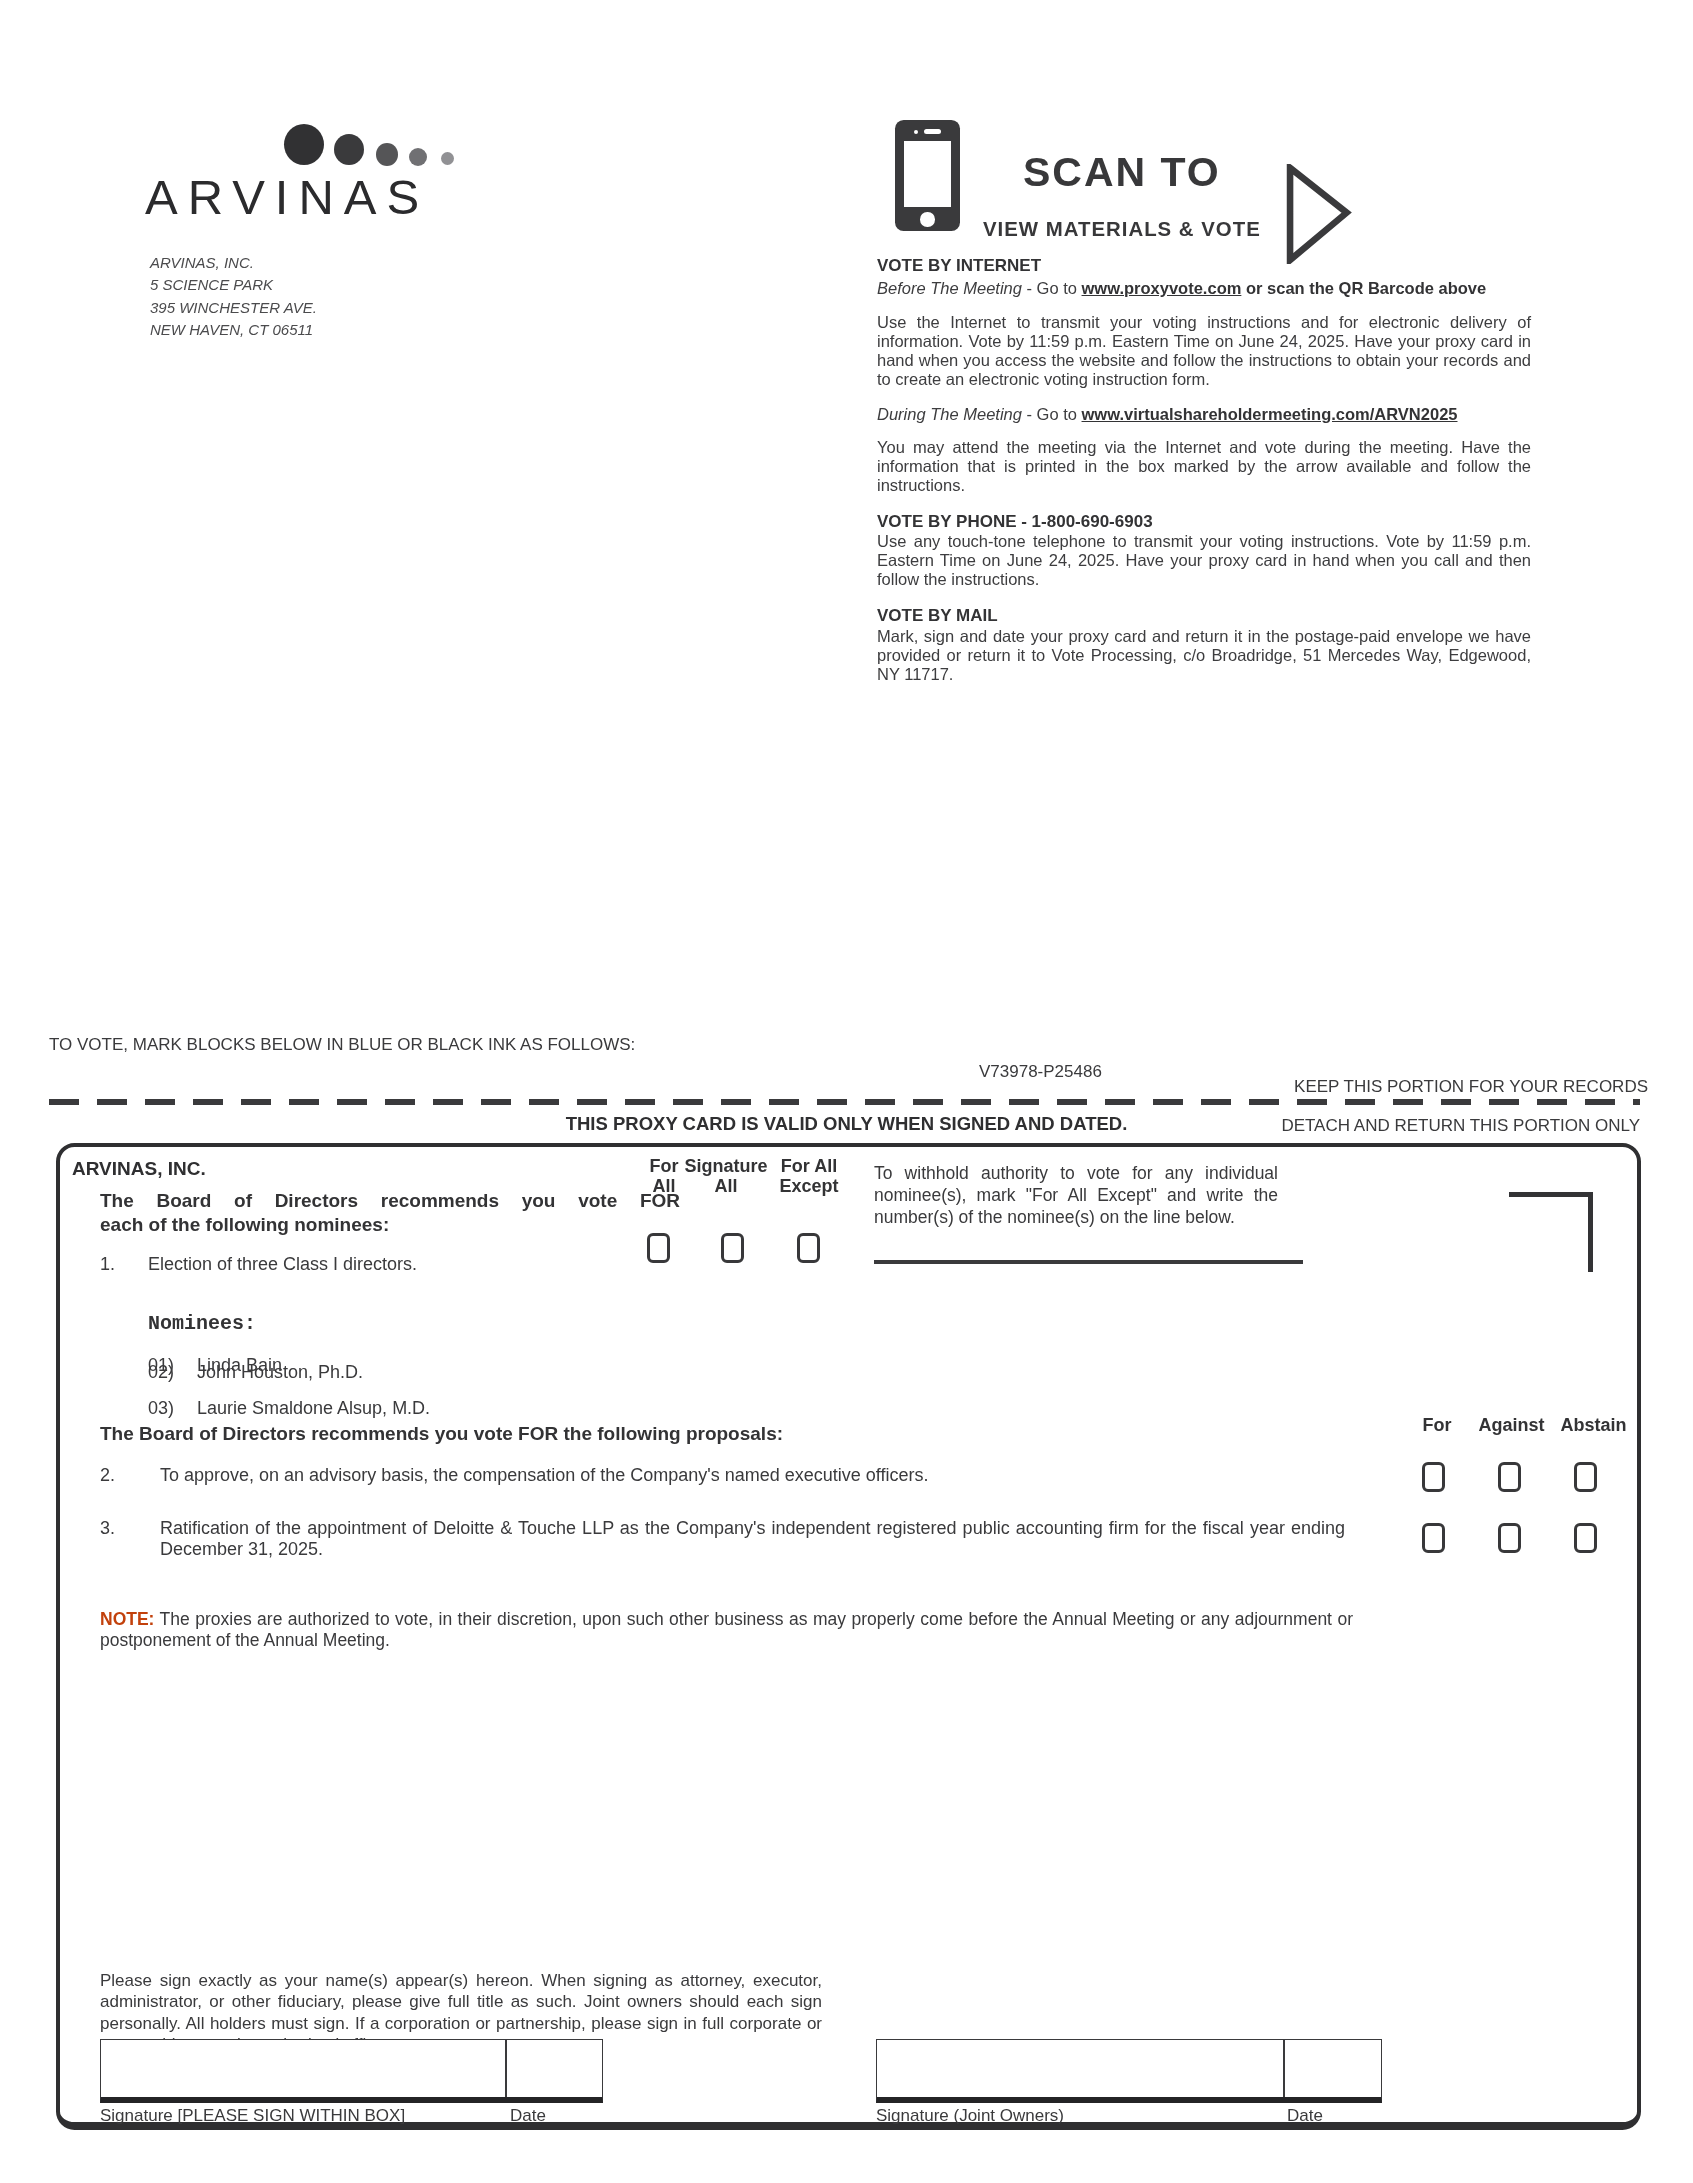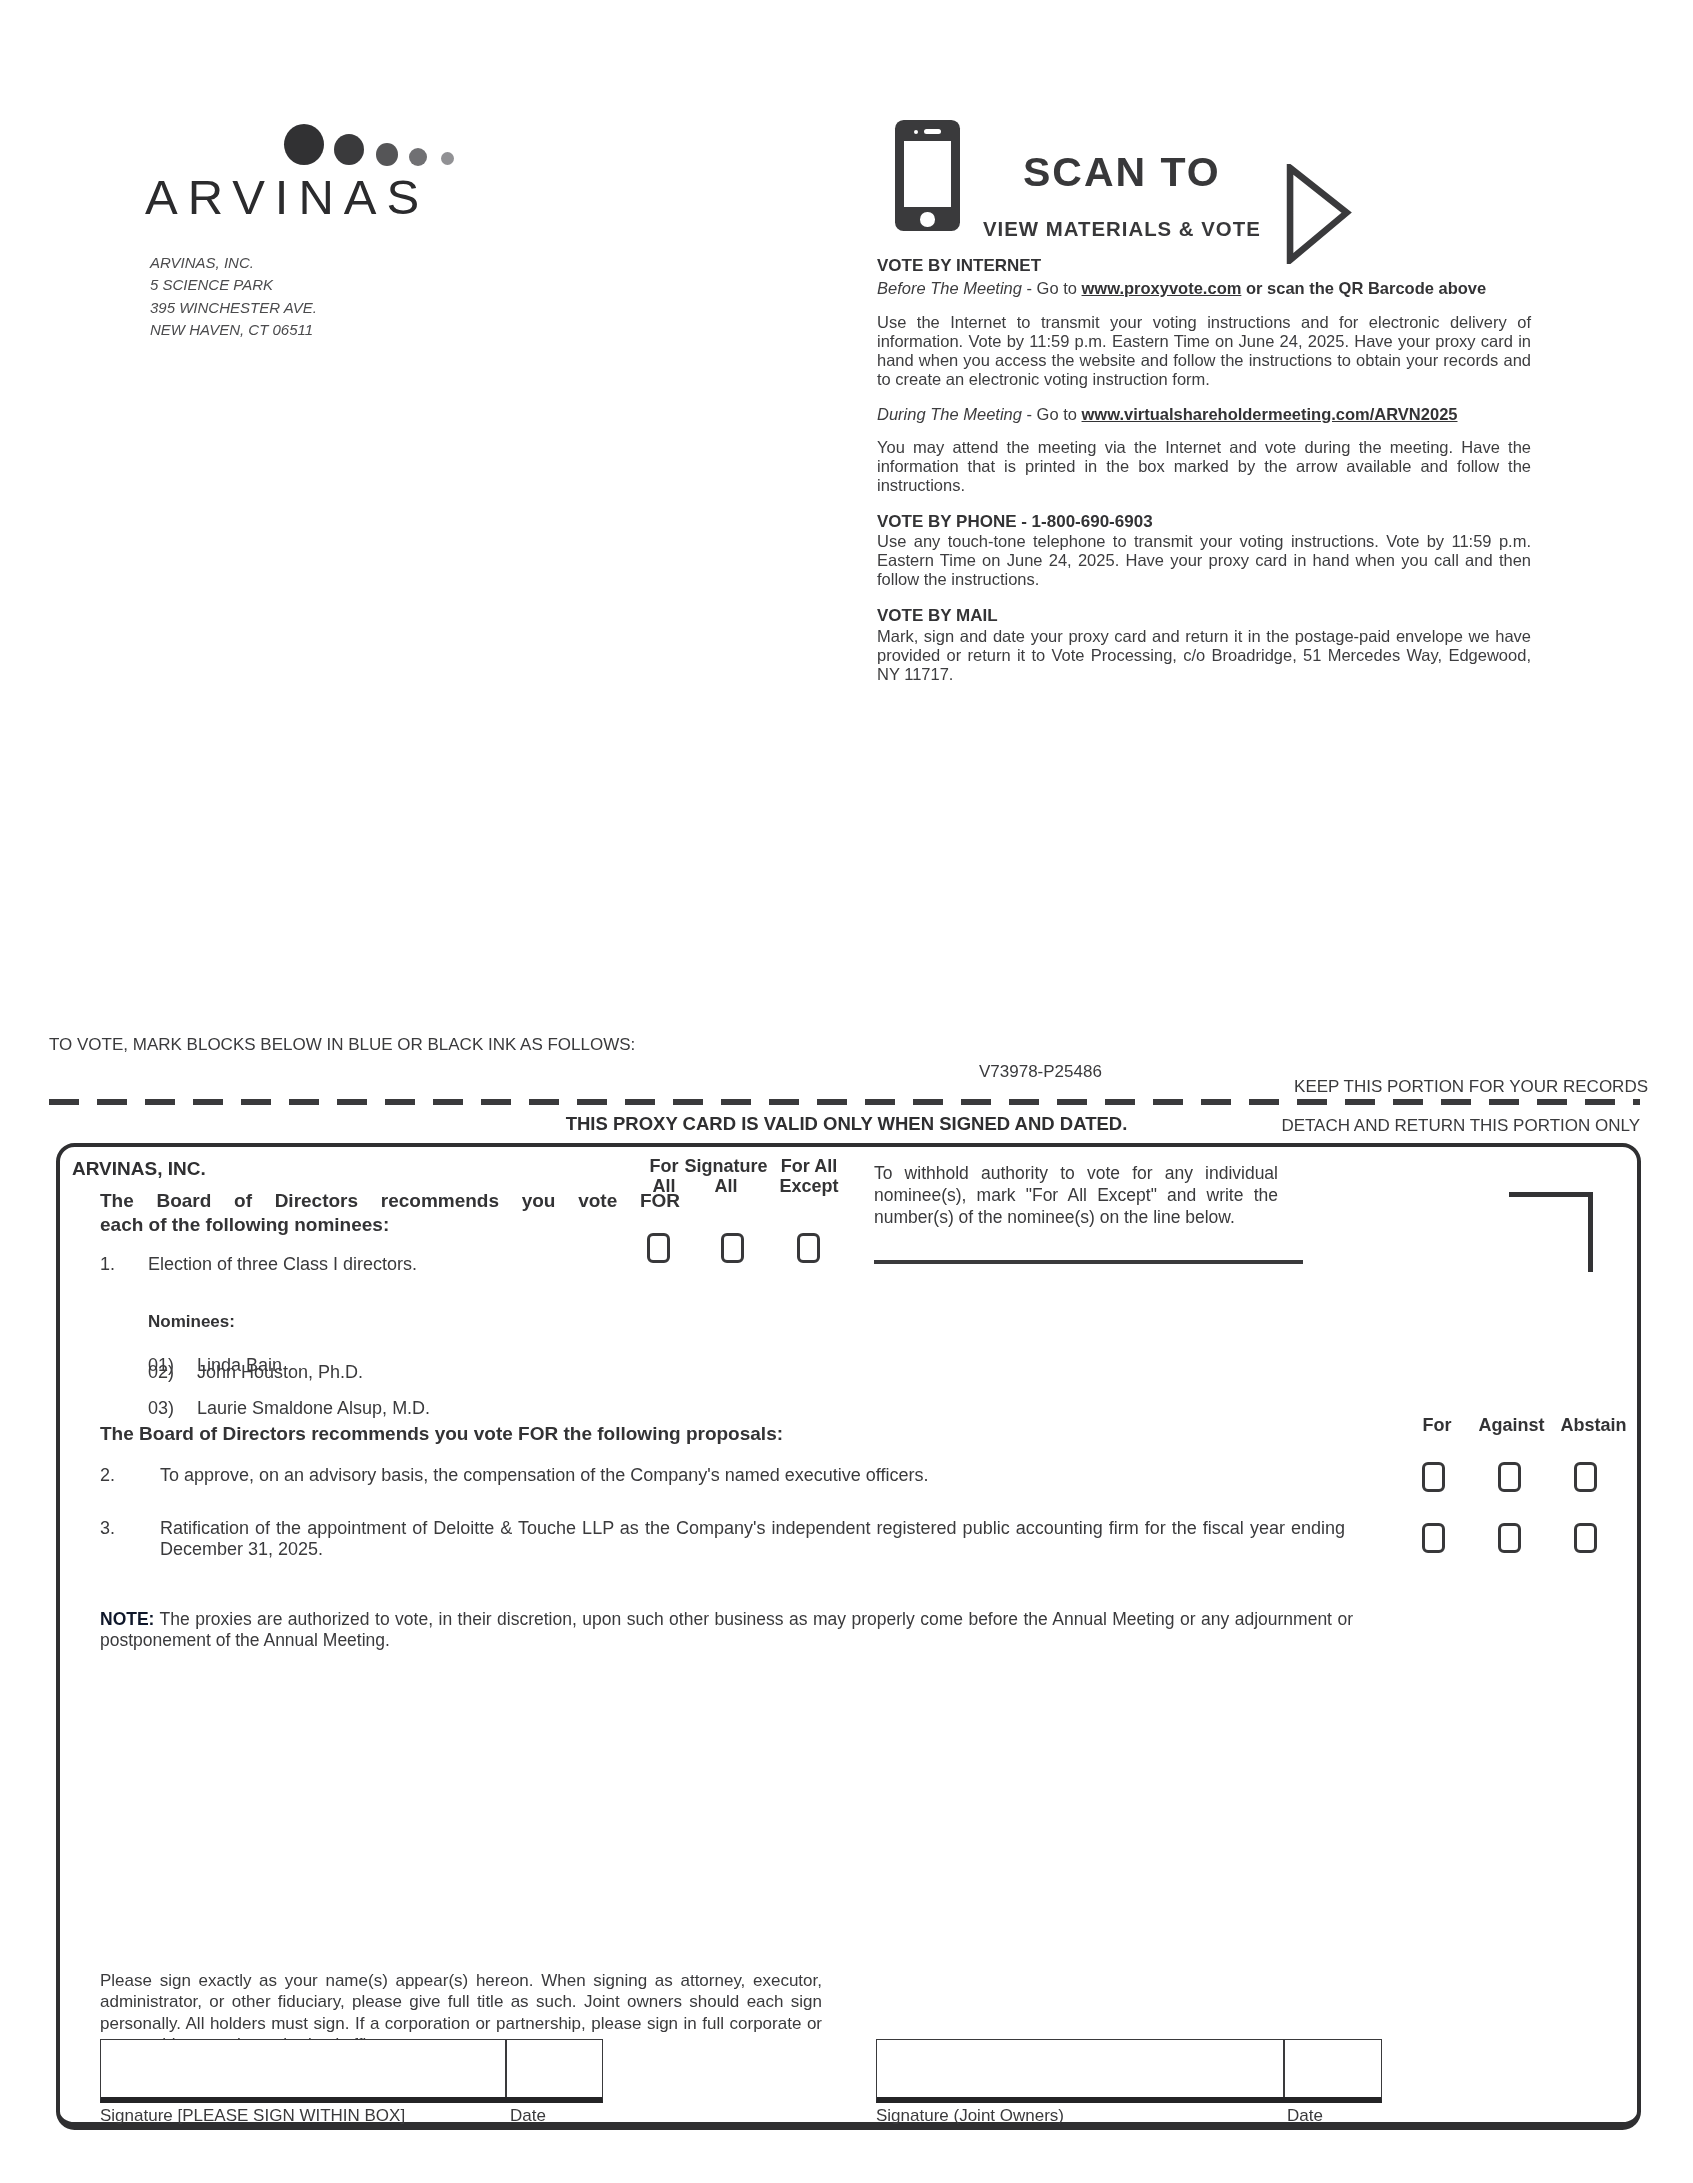--- a/index.html
+++ b/index.html
@@ -49,28 +49,28 @@
   #rec1{left:40px;top:42px;width:580px;font-size:19px;font-weight:bold;line-height:24px;color:#333335;}
   #rec1 .l1{text-align:justify;text-align-last:justify;}
   .colhdr{top:8.6px;text-align:center;font-size:18px;font-weight:bold;line-height:20.4px;color:#333335;}
   .cbx{width:17px;height:24px;border:3.3px solid #38383a;border-radius:6px;background:#fff;}
   .numcol{display:inline-block;width:48px;flex:0 0 48px;}
   .itemrow{font-size:18px;display:flex;}
   #withhold-note{left:814px;top:14.5px;width:404px;font-size:17.5px;line-height:22.4px;text-align:justify;}
   #write-line{left:814px;top:113px;width:429px;height:4px;background:#3a3a3c;}
   #corner-h{left:1449px;top:45px;width:84px;height:5.3px;background:#333335;}
   #corner-v{left:1528px;top:45px;width:5.3px;height:80px;background:#333335;}
-  #nominees-label{left:88px;top:165px;font-size:17px;font-weight:bold;color:#333335;}
+  #nominees-label{left:88px;top:165px;font-size:20px;font-weight:bold;color:#333335;font-family:Liberation Mono, monospace;}
   .nomrow{left:88px;font-size:18px;}
   .nomrow .numcol{width:49px;}
   #rec2{left:40px;top:276px;font-size:19px;font-weight:bold;color:#333335;}
   .faa{top:268px;text-align:center;font-size:18px;font-weight:bold;color:#333335;}
   .ptext{text-align:justify;line-height:21px;margin-left:12px;}
   #note{left:40px;top:462px;width:1253px;font-size:17.5px;line-height:21px;text-align:justify;}
-  #note .b{font-weight:bold;color:#0f172a;}
+  #note .b{font-weight:bold;color:#c2410c;}
   #sign-instr{left:40px;top:823px;width:722px;font-size:17px;line-height:21.4px;text-align:justify;}
   .sigbox{top:892px;height:57px;border:1.6px solid #3a3a3c;border-bottom:6px solid #242426;
           box-sizing:content-box;background:#fff;}
   .sigdiv{position:absolute;top:0;bottom:0;width:1.6px;background:#3a3a3c;}
   .siglabel{top:959px;font-size:17px;}
 </style>
 </head>
 <body>
 
 <div id="page">

